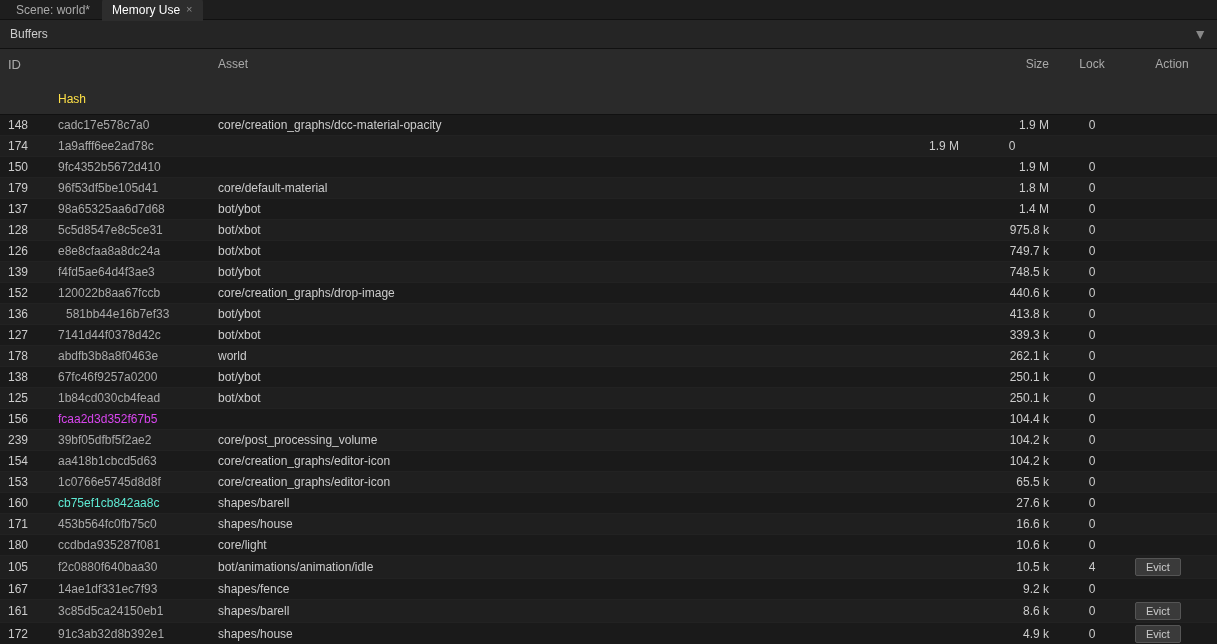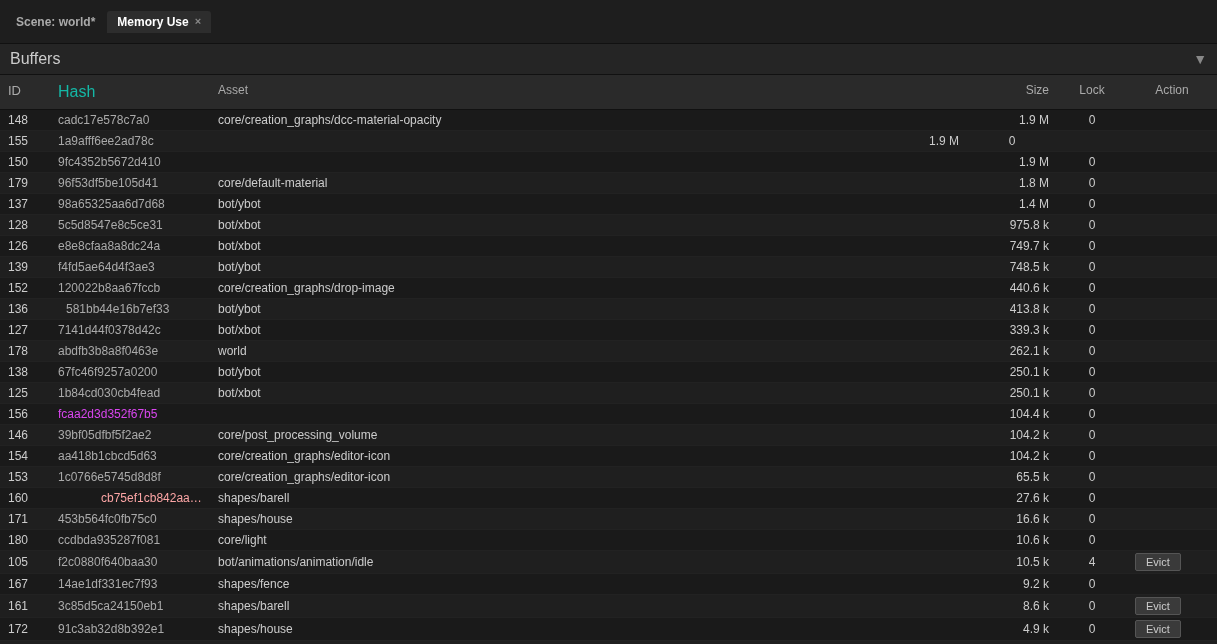--- a/index.html
+++ b/index.html
@@ -11,25 +11,24 @@
       width: 1217px;
       height: 644px;
       overflow: hidden;
     }
 
     
     .title-bar {
       display: flex;
       align-items: center;
       background: #1e1e1e;
-      height: 44px;
+      height: 20px;
       padding: 0 8px;
       gap: 4px;
       border-bottom: 1px solid #111;
-      font-weight: bold;
     }
     .title-bar-scene {
       color: #aaa;
       font-size: 12px;
       padding: 4px 8px;
     }
     .tab-active {
       background: #2d2d2d;
       color: #ffffff;
       font-size: 12px;
@@ -50,21 +49,21 @@
     .buffers-bar {
       background: #252525;
       padding: 6px 10px;
       border-bottom: 1px solid #111;
       display: flex;
       align-items: center;
       justify-content: space-between;
     }
     .buffers-label {
       color: #cccccc;
-      font-size: 16px;
+      font-size: 12px;
     }
     .buffers-arrow {
       color: #888;
       font-size: 14px;
     }
 
     
     .table-header {
       display: grid;
       grid-template-columns: 50px 160px 1fr 90px 70px 90px;
@@ -136,40 +135,40 @@
 
 <div class="buffers-bar">
   <span class="buffers-label">Buffers</span>
   <span class="buffers-arrow">▼</span>
 </div>
 
 <table style="width:100%; border-collapse:collapse;">
   <thead>
     <tr class="table-header" style="display:grid; grid-template-columns:50px 160px 1fr 90px 70px 90px; background:#2a2a2a; border-bottom:1px solid #111;">
       <th style="color:#aaa;font-weight:normal;font-size:13px;padding:4px 8px;text-align:left;">ID</th>
-      <th style="color:#14b8a6;font-weight:normal;font-size:16px;padding:4px 8px;text-align:left;">Hash</th>
+      <th style="color:#fde047;font-weight:normal;font-size:12px;padding:4px 8px;text-align:left;margin-top:35px;">Hash</th>
       <th style="color:#aaa;font-weight:normal;font-size:12px;padding:4px 8px;text-align:left;">Asset</th>
       <th style="color:#aaa;font-weight:normal;font-size:12px;padding:4px 8px;text-align:right;">Size</th>
       <th style="color:#aaa;font-weight:normal;font-size:12px;padding:4px 8px;text-align:center;">Lock</th>
       <th style="color:#aaa;font-weight:normal;font-size:12px;padding:4px 8px;text-align:center;">Action</th>
     </tr>
   </thead>
 </table>
 
 <div class="table-body" id="table-body">
 <div class="table-row">
       <div class="cell">148</div>
       <div class="cell" style="color: rgb(170, 170, 170);">cadc17e578c7a0</div>
       <div class="cell">core/creation_graphs/dcc-material-opacity</div>
       <div class="cell right">1.9 M</div>
       <div class="cell center">0</div>
       <div class="cell-action"></div>
     </div>
     <div class="table-row" style="background: rgb(31, 31, 31);">
-      <div class="cell">155</div>
+      <div class="cell">174</div>
       <div class="cell" style="color: rgb(170, 170, 170);">1a9afff6ee2ad78c</div>
       <div class="cell right">1.9 M</div>
       <div class="cell center">0</div>
       <div class="cell-action"></div>
     </div>
     <div class="table-row">
       <div class="cell">150</div>
       <div class="cell" style="color: rgb(170, 170, 170);">9fc4352b5672d410</div>
       <div class="cell"></div>
       <div class="cell right">1.9 M</div>
@@ -266,21 +265,21 @@
     </div>
     <div class="table-row">
       <div class="cell">156</div>
       <div class="cell" style="color: #d946ef;">fcaa2d3d352f67b5</div>
       <div class="cell"></div>
       <div class="cell right">104.4 k</div>
       <div class="cell center">0</div>
       <div class="cell-action"></div>
     </div>
     <div class="table-row" style="background: rgb(31, 31, 31);">
-      <div class="cell">146</div>
+      <div class="cell">239</div>
       <div class="cell" style="color: rgb(170, 170, 170);">39bf05dfbf5f2ae2</div>
       <div class="cell">core/post_processing_volume</div>
       <div class="cell right">104.2 k</div>
       <div class="cell center">0</div>
       <div class="cell-action"></div>
     </div>
     <div class="table-row">
       <div class="cell">154</div>
       <div class="cell" style="color: rgb(170, 170, 170);">aa418b1cbcd5d63</div>
       <div class="cell">core/creation_graphs/editor-icon</div>
@@ -291,21 +290,21 @@
     <div class="table-row" style="background: rgb(31, 31, 31);">
       <div class="cell">153</div>
       <div class="cell" style="color: rgb(170, 170, 170);">1c0766e5745d8d8f</div>
       <div class="cell">core/creation_graphs/editor-icon</div>
       <div class="cell right">65.5 k</div>
       <div class="cell center">0</div>
       <div class="cell-action"></div>
     </div>
     <div class="table-row">
       <div class="cell">160</div>
-      <div class="cell" style="color: #fca5a5; margin-left: 43px;">cb75ef1cb842aa8c</div>
+      <div class="cell" style="color: #5eead4;">cb75ef1cb842aa8c</div>
       <div class="cell">shapes/barell</div>
       <div class="cell right">27.6 k</div>
       <div class="cell center">0</div>
       <div class="cell-action"></div>
     </div>
     <div class="table-row" style="background: rgb(31, 31, 31);">
       <div class="cell">171</div>
       <div class="cell" style="color: rgb(170, 170, 170);">453b564fc0fb75c0</div>
       <div class="cell">shapes/house</div>
       <div class="cell right">16.6 k</div>

